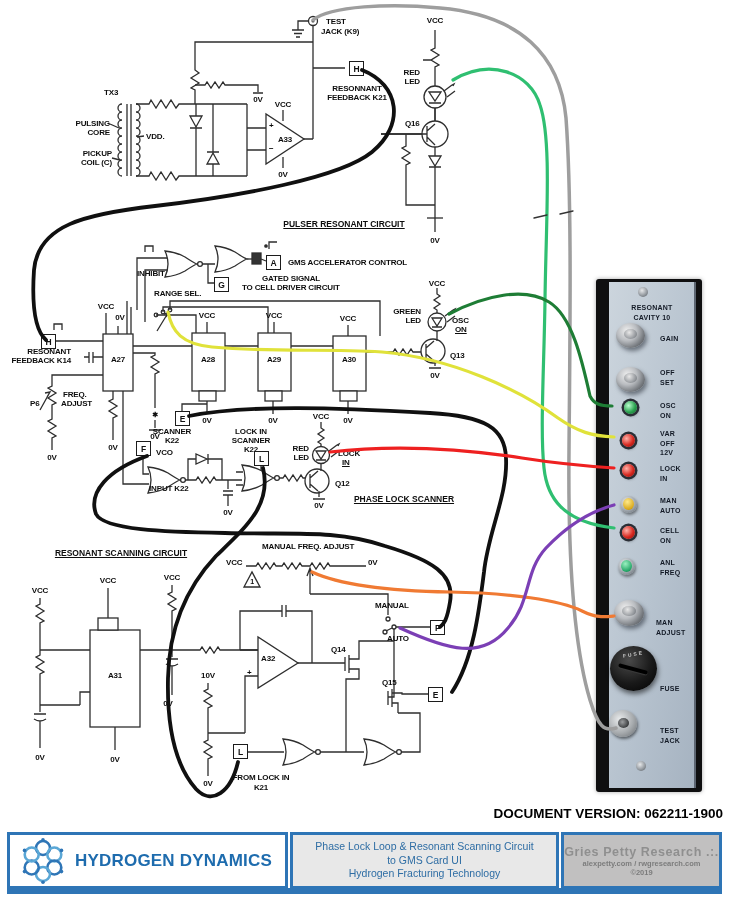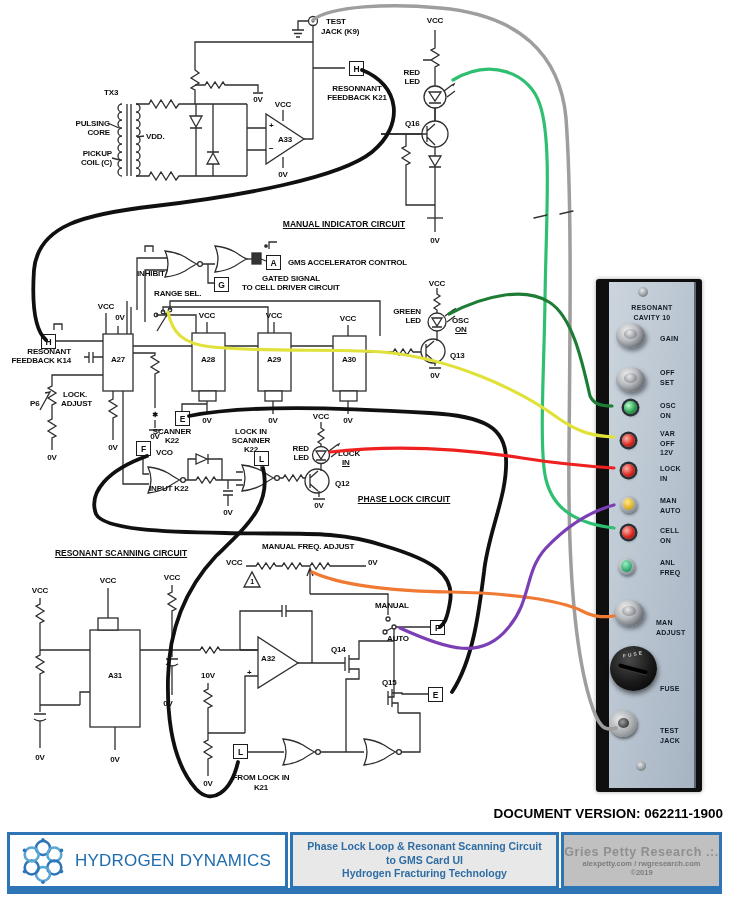--- a/index.html
+++ b/index.html
@@ -56,22 +56,22 @@
   .screw{position:absolute;width:10px;height:10px;border-radius:50%;
        background:radial-gradient(circle at 40% 35%,#e6e8ea,#8f959b 60%,#4e545a)}
   
   #docver{position:absolute;top:806px;right:6px;font-weight:bold;font-size:13.5px;color:#000;z-index:2}
   .fbox{position:absolute;top:832px;height:57px;border:3px solid #2e75b6;box-sizing:border-box;
         display:flex;align-items:center;justify-content:center;z-index:2}
   #fbox-left{left:7px;width:281px;background:#fff;justify-content:flex-start;padding-left:10px;gap:9px}
   #fbox-mid{left:290px;width:269px;background:#e8e8e8;flex-direction:column}
   #fbox-right{left:561px;width:161px;background:#c1c0c0;flex-direction:column}
   #fbar{position:absolute;left:7px;top:888px;width:715px;height:6px;background:#2e75b6;z-index:2}
-  .brand{font-weight:normal;font-size:17px;color:#1e6cae;letter-spacing:.2px}
-  .mline{font-weight:bold;font-size:10.5px;color:#2e6da4;line-height:13.5px;text-align:center}
+  .brand{font-weight:bold;font-size:17px;color:#1e6cae;letter-spacing:.2px}
+  .mline{font-weight:normal;font-size:10.5px;color:#2e6da4;line-height:13.5px;text-align:center}
   .cname{font-weight:bold;font-size:12.5px;color:#8f8f8f;letter-spacing:.6px}
   .csmall{font-size:7.5px;color:#7c7c7c;font-weight:bold;line-height:9px}
 </style>
 </head>
 <body>
 
 <div id="page">
 
   <svg id="base" class="layer" width="729" height="830">
     <g stroke="#2e2e2e" stroke-width="1.3" fill="none">
@@ -294,33 +294,33 @@
     <div class="lb c" style="left:283px;top:170px">0V</div>
     <div class="lb" style="left:326px;top:17px">TEST</div>
     <div class="lb" style="left:321px;top:27px">JACK (K9)</div>
     <div class="lb c" style="left:435px;top:16px">VCC</div>
     <div class="lb r" style="left:420px;top:68px">RED</div>
     <div class="lb r" style="left:420px;top:77px">LED</div>
     <div class="lb c" style="left:357px;top:84px">RESONNANT</div>
     <div class="lb c" style="left:357px;top:93px">FEEDBACK  K21</div>
     <div class="lb" style="left:405px;top:119px">Q16</div>
     <div class="lb c" style="left:435px;top:236px">0V</div>
-    <div class="lb c u t" style="left:344px;top:220px">MANUAL INDICATOR CIRCUIT</div>
+    <div class="lb c u t" style="left:344px;top:220px">PULSER RESONANT CIRCUIT</div>
     <div class="lb" style="left:137px;top:269px">INHIBIT</div>
     <div class="lb" style="left:288px;top:258px">GMS ACCELERATOR CONTROL</div>
     <div class="lb" style="left:262px;top:274px">GATED SIGNAL</div>
     <div class="lb" style="left:242px;top:283px">TO CELL DRIVER CIRCUIT</div>
     <div class="lb" style="left:154px;top:289px">RANGE SEL.</div>
     <div class="lb c" style="left:106px;top:302px">VCC</div>
     <div class="lb c" style="left:120px;top:313px">0V</div>
     <div class="lb r" style="left:71px;top:347px">RESONANT</div>
     <div class="lb r" style="left:71px;top:356px">FEEDBACK K14</div>
     <div class="lb c" style="left:118px;top:355px">A27</div>
     <div class="lb" style="left:30px;top:399px">P6</div>
-    <div class="lb" style="left:63px;top:390px">LOCK.</div>
+    <div class="lb" style="left:63px;top:390px">FREQ.</div>
     <div class="lb" style="left:61px;top:399px">ADJUST</div>
     <div class="lb c" style="left:52px;top:453px">0V</div>
     <div class="lb c" style="left:113px;top:443px">0V</div>
     <div class="lb c" style="left:155px;top:410px;font-size:7px">✱</div>
     <div class="lb c" style="left:155px;top:432px">0V</div>
     <div class="lb c" style="left:207px;top:311px">VCC</div>
     <div class="lb c" style="left:208px;top:355px">A28</div>
     <div class="lb c" style="left:207px;top:416px">0V</div>
     <div class="lb c" style="left:274px;top:311px">VCC</div>
     <div class="lb c" style="left:274px;top:355px">A29</div>
@@ -343,21 +343,21 @@
     <div class="lb" style="left:156px;top:448px">VCO</div>
     <div class="lb" style="left:149px;top:484px">INPUT K22</div>
     <div class="lb c" style="left:228px;top:508px">0V</div>
     <div class="lb c" style="left:321px;top:412px">VCC</div>
     <div class="lb r" style="left:309px;top:444px">RED</div>
     <div class="lb r" style="left:309px;top:453px">LED</div>
     <div class="lb" style="left:338px;top:449px">LOCK</div>
     <div class="lb u" style="left:342px;top:458px">IN</div>
     <div class="lb" style="left:335px;top:479px">Q12</div>
     <div class="lb c" style="left:319px;top:501px">0V</div>
-    <div class="lb c u t" style="left:404px;top:495px">PHASE LOCK CIRCUIT</div>
+    <div class="lb c u t" style="left:404px;top:495px">PHASE LOCK SCANNER</div>
     <div class="lb c u t" style="left:121px;top:549px">RESONANT SCANNING CIRCUIT</div>
     <div class="lb" style="left:262px;top:542px">MANUAL FREQ. ADJUST</div>
     <div class="lb" style="left:226px;top:558px">VCC</div>
     <div class="lb" style="left:368px;top:558px">0V</div>
     <div class="lb c" style="left:252px;top:577px;font-size:7px">1</div>
     <div class="lb c" style="left:40px;top:586px">VCC</div>
     <div class="lb c" style="left:108px;top:576px">VCC</div>
     <div class="lb c" style="left:172px;top:573px">VCC</div>
     <div class="lb c" style="left:115px;top:671px">A31</div>
     <div class="lb c" style="left:40px;top:753px">0V</div>

